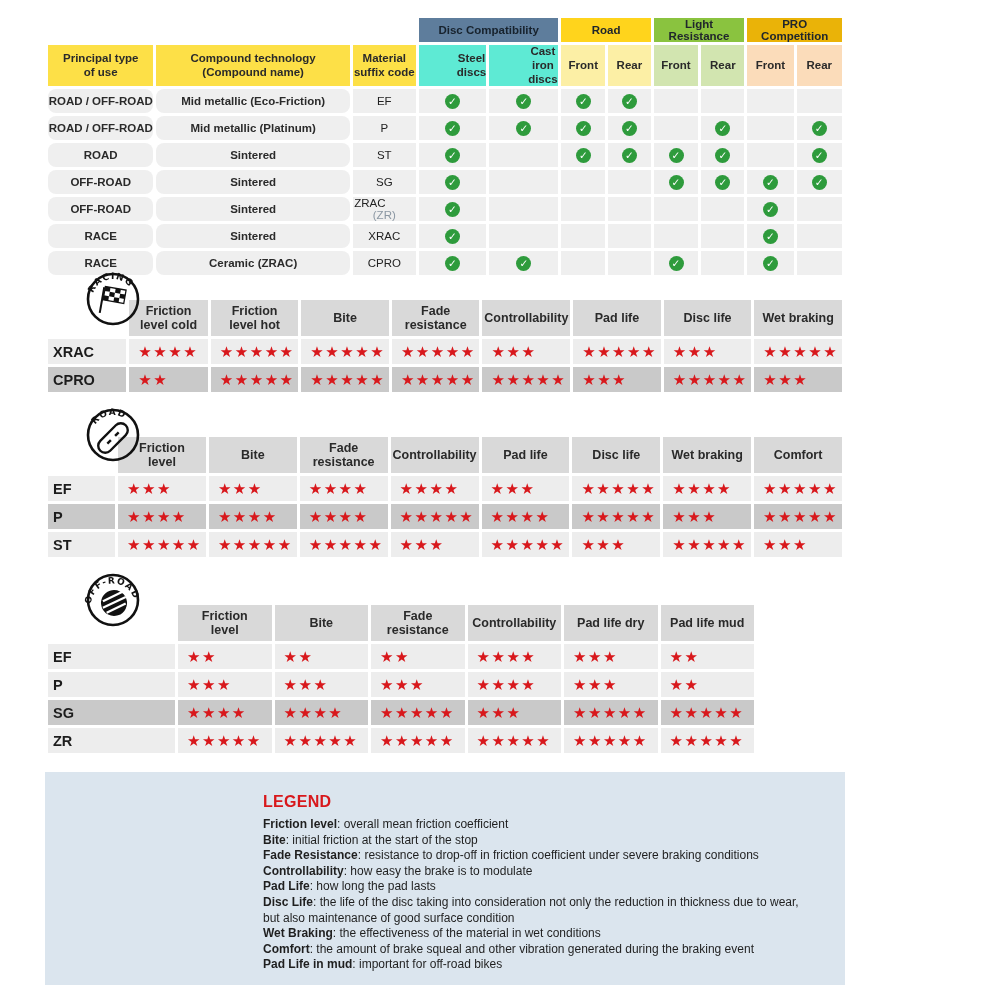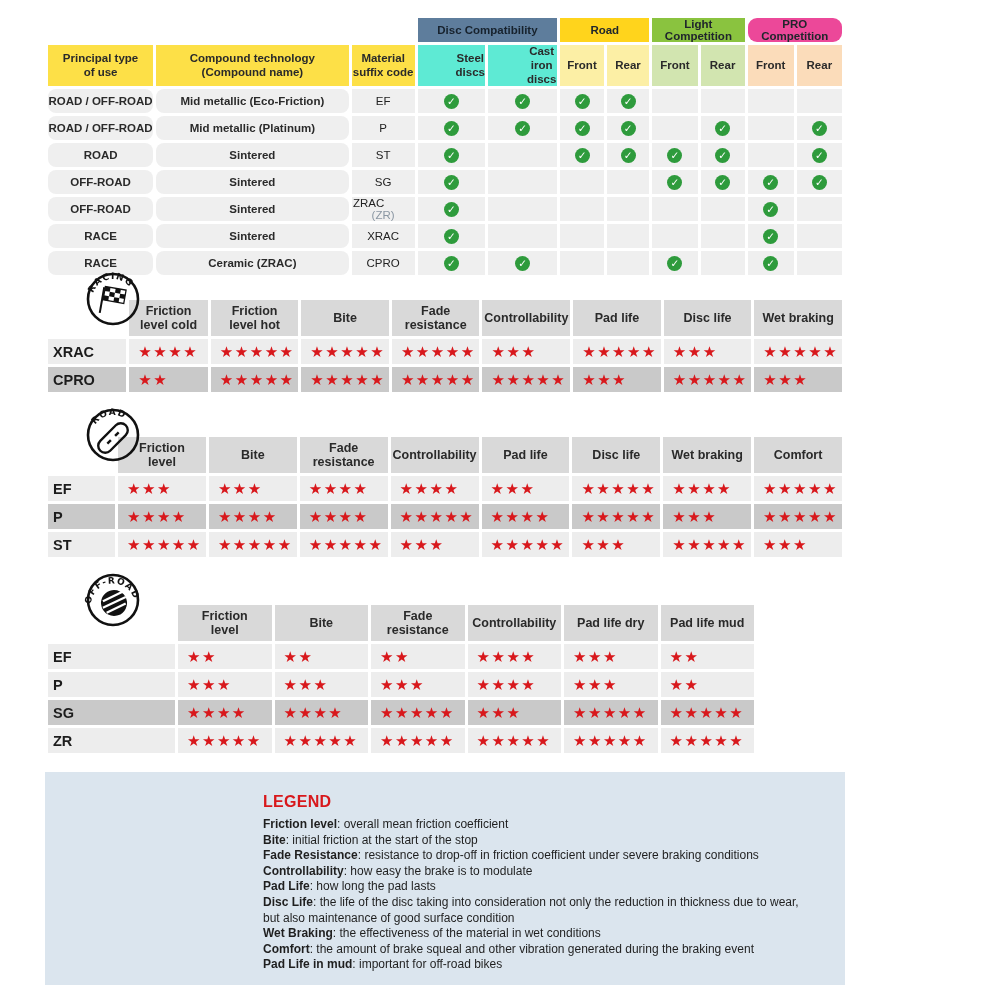--- a/index.html
+++ b/index.html
@@ -9,21 +9,21 @@
   table{border-collapse:separate;border-spacing:3px;table-layout:fixed;}
   th,td{padding:0;margin:0;overflow:hidden;}
 
   
   #compat-section{position:absolute;left:45px;top:15px;}
   .blank{background:transparent;}
   .grp{font-size:11.5px;font-weight:bold;text-align:center;vertical-align:middle;height:20px;color:#20262c;}
   .g-disc{background:#5e7d9c;color:#17222d;}
   .g-road{background:#ffd41c;}
   .g-light{background:#8ac33f;}
-  .g-pro{background:#ec4899;border-radius:9px;}
+  .g-pro{background:#eab308;}
   .mhead{background:#fde047;font-size:11.5px;font-weight:bold;text-align:center;vertical-align:middle;white-space:pre-line;height:34px;line-height:1.2;color:#2a2a2a;}
   .sub-disc{background:#5eead4;padding-left:38px;}
   .sub-road{background:#fcefa5;}
   .sub-light{background:#d2e5b0;}
   .sub-pro{background:#fbdcba;}
   #compat-table td{background:#efefef;height:24px;font-size:11.5px;text-align:center;vertical-align:middle;}
   #compat-table td.c-use,#compat-table td.c-tech{font-weight:bold;color:#2a2a2a;border-radius:8px;}
   #compat-table td.c-suffix{font-weight:normal;}
   .note{color:#8b97a3;margin-left:29px;}
   .check{display:inline-block;width:15px;height:15px;border-radius:50%;background:#2e9b3c;color:#fff;
@@ -73,21 +73,21 @@
         <col style="width:50px">
           <col style="width:49px">
         <col style="width:51px">
           <col style="width:51px">
       </colgroup>
       <thead>
         <tr>
           <th class="blank" colspan="3"></th>
           <th class="grp g-disc" colspan="2">Disc Compatibility</th>
           <th class="grp g-road" colspan="2">Road</th>
-          <th class="grp g-light" colspan="2">Light Competition</th>
+          <th class="grp g-light" colspan="2">Light Resistance</th>
           <th class="grp g-pro" colspan="2">PRO Competition</th>
         </tr>
         <tr>
           <th class="mhead">Principal type
 of use</th>
           <th class="mhead">Compound technology
 (Compound name)</th>
           <th class="mhead">Material
 suffix code</th>
           <th class="mhead sub-disc">Steel

